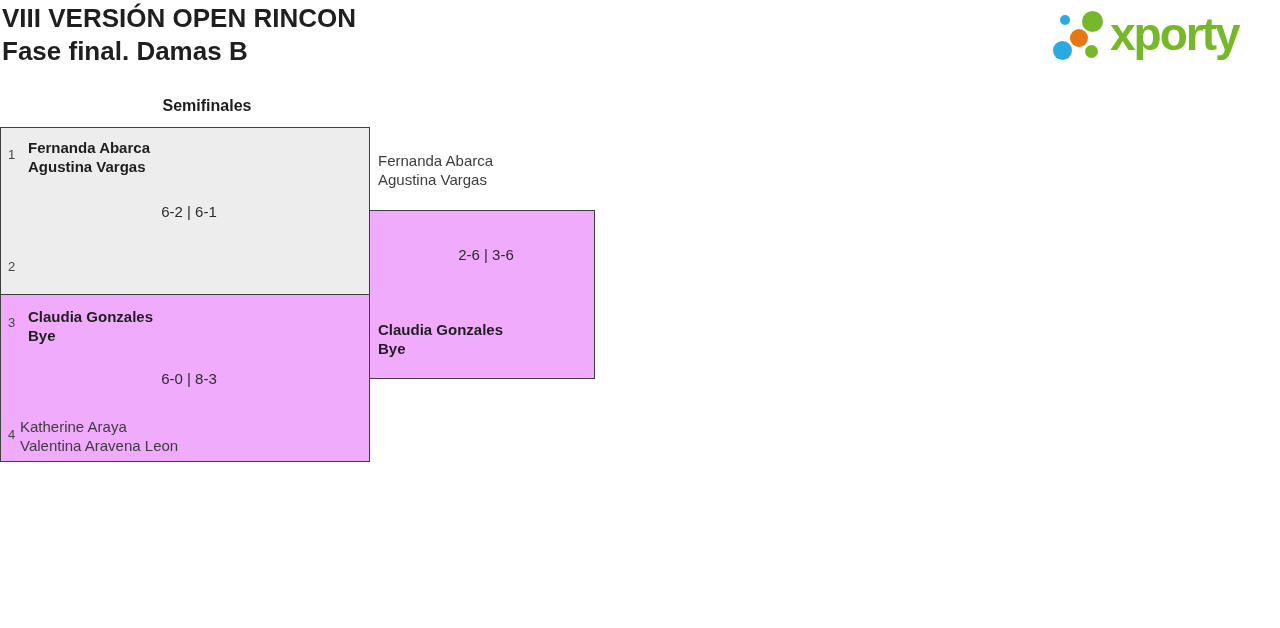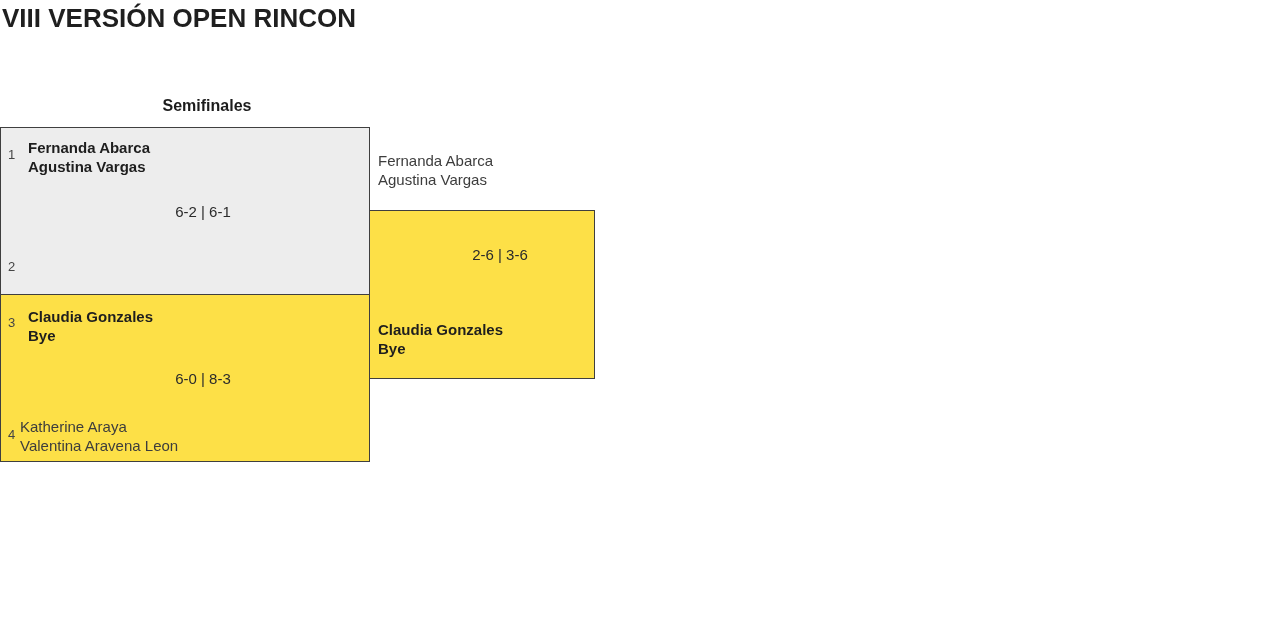--- a/index.html
+++ b/index.html
@@ -55,21 +55,21 @@
     text-align: center;
     padding-left: 44px;
   }
   .rh-semis { left: 0; width: 370px; }
   .rh-final { left: 370px; width: 226px; }
 
   
   .match-box {
     position: absolute;
     border: 1px solid #3f3f3f;
-    background: #fde047;
+    background: #f0abfc;
   }
   .box-s1 { left: 0; top: 127px; width: 370px; height: 168px; background: #ededed; }
   .box-s2 { left: 0; top: 294px; width: 370px; height: 168px; }
   .box-f  { left: 369px; top: 210px; width: 226px; height: 169px; }
 
   .seed {
     position: absolute;
     font-size: 13px;
     color: #454545;
     line-height: 18px;
@@ -77,21 +77,21 @@
   .team {
     position: absolute;
     font-size: 15px;
     line-height: 19px;
     white-space: nowrap;
   }
   .team.winner { font-weight: 700; color: #1e1e1e; }
   .team.loser  { font-weight: 400; color: #3d3d3d; }
   .score {
     position: absolute;
-    left: 18px;
+    left: 4px;
     width: 100%;
     text-align: center;
     font-size: 15px;
     color: #2b2b2b;
     line-height: 19px;
   }
 
   
   .box-s1 .seed-top    { left: 7px;  top: 18px; }
   .box-s1 .team-top    { left: 27px; top: 10px; }
@@ -110,22 +110,31 @@
   .box-f .score       { top: 34px; }
   .box-f .team-bottom { left: 8px; top: 109px; }
 </style>
 </head>
 <body>
 
 <div class="canvas">
 
   <div class="page-title">
     <div>VIII VERSIÓN OPEN RINCON</div>
+    <div>Fase final. Damas B</div>
   </div>
 
+  <div class="logo">
+    <span class="dot dot-blue-small"></span>
+    <span class="dot dot-green-big"></span>
+    <span class="dot dot-orange"></span>
+    <span class="dot dot-blue-big"></span>
+    <span class="dot dot-green-small"></span>
+    <span class="wordmark">xporty</span>
+  </div>
 
   <div class="round-header rh-semis">Semifinales</div>
 
   <div class="match-box box-s1">
     <span class="seed seed-top">1</span>
     <div class="team winner team-top">
       <div>Fernanda Abarca</div>
       <div>Agustina Vargas</div>
     </div>
     <div class="score">6-2 | 6-1</div>

